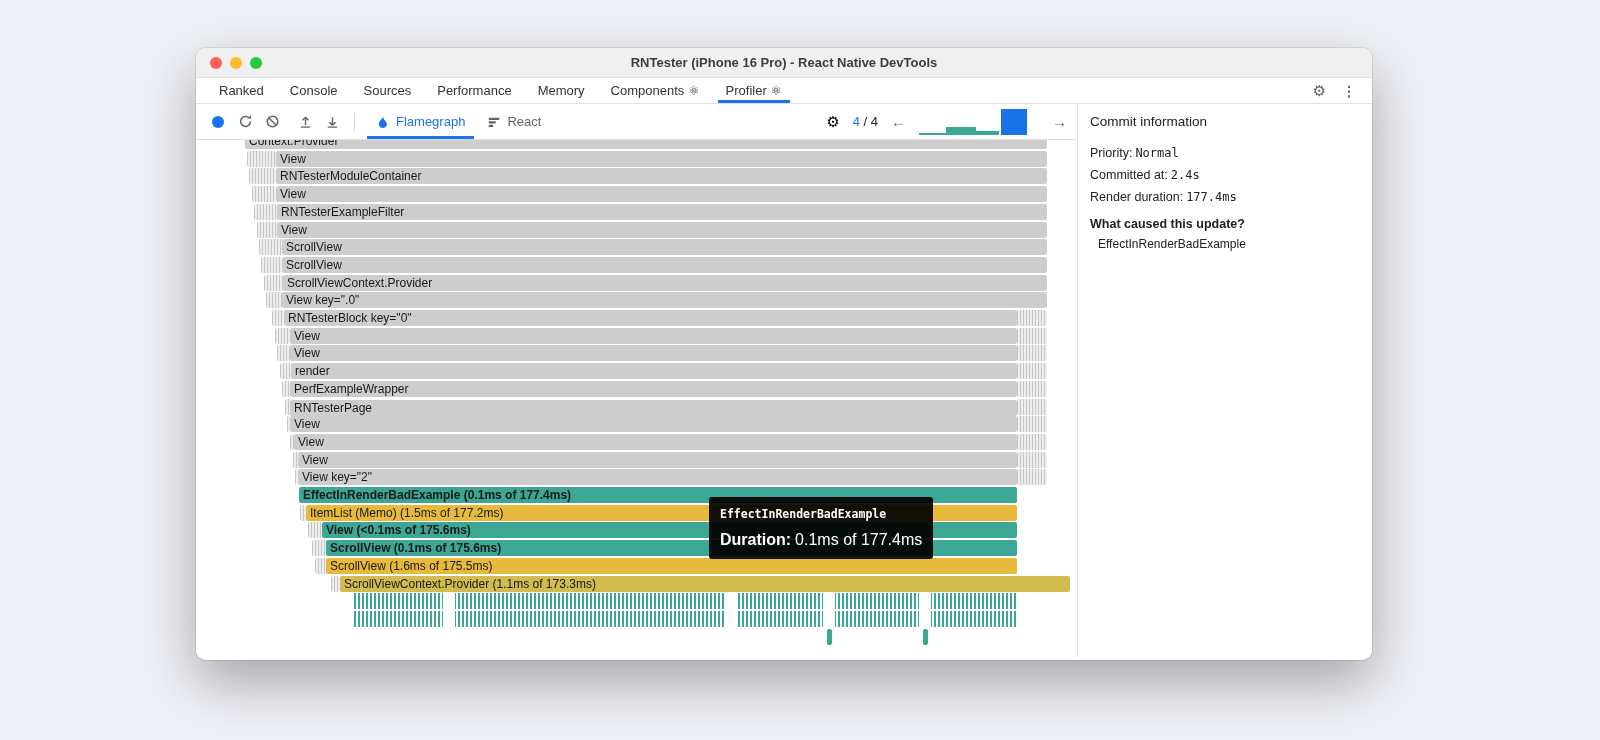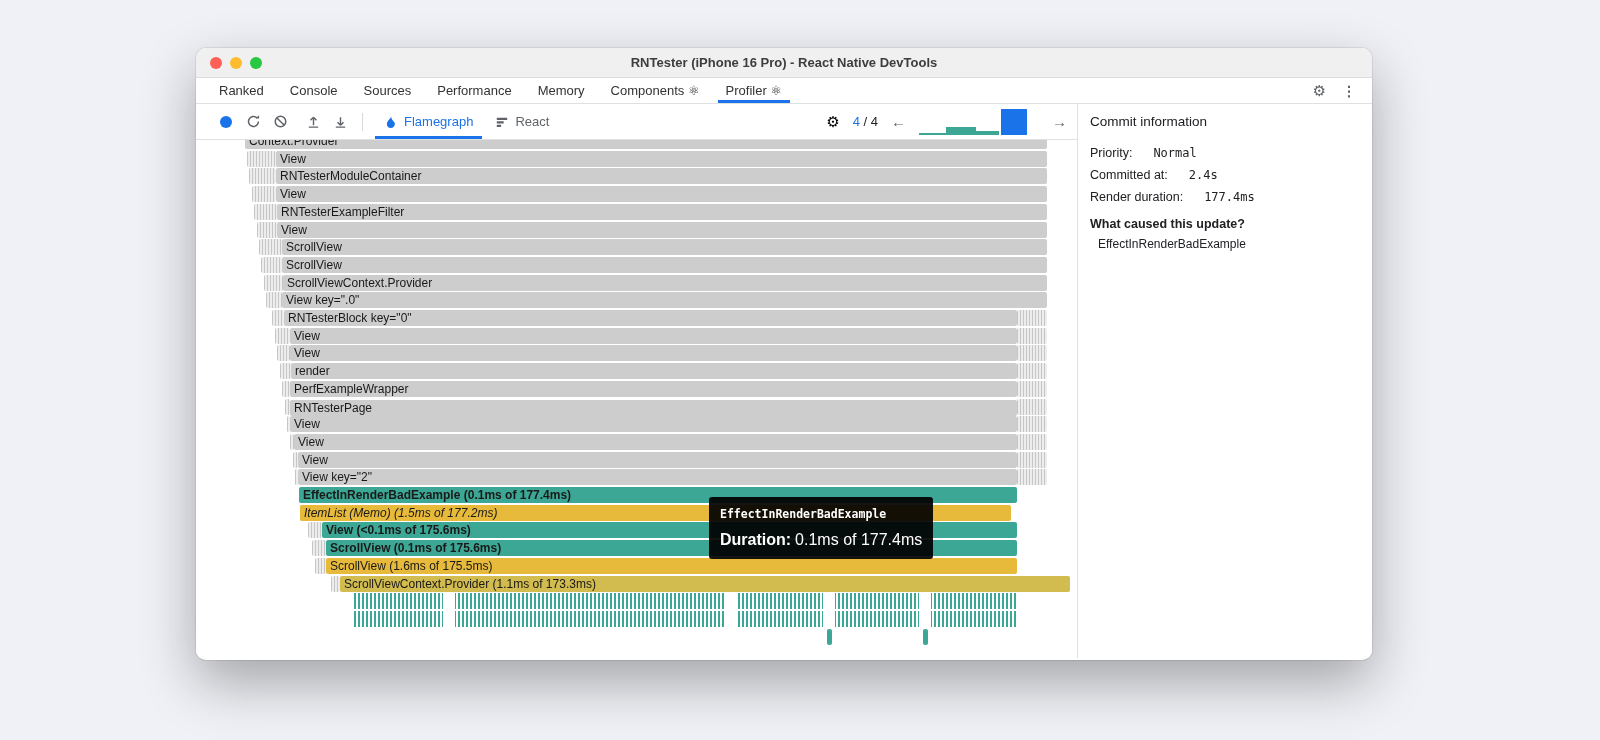--- a/index.html
+++ b/index.html
@@ -21,21 +21,21 @@
   .tabbar{height:26px;display:flex;align-items:stretch;border-bottom:1px solid #e0e0e0;background:#fff;padding-left:10px;}
   .tabs{display:flex;align-items:stretch;}
   .tab{display:flex;align-items:center;padding:0 13px;font-size:13px;color:#333;position:relative;white-space:nowrap;}
   .tab.selected::after{content:"";position:absolute;left:5px;right:5px;bottom:0;height:3px;background:var(--accent);}
   .tabbar-right{margin-left:auto;display:flex;align-items:center;gap:16px;padding-right:16px;color:var(--icon);}
   .icon{font-size:15px;line-height:1;cursor:default;}
   .kebab{font-weight:bold;font-size:14px;}
   
   .main-row{display:flex;height:554px;}
   .left-col{flex:1;display:flex;flex-direction:column;min-width:0;}
-  .toolbar{height:36px;border-bottom:1px solid #e0e0e0;display:flex;align-items:center;padding-left:24px;}
+  .toolbar{height:36px;border-bottom:1px solid #e0e0e0;display:flex;align-items:center;padding-left:16px;}
   .record-dot{width:12px;height:12px;border-radius:50%;background:var(--accent);margin-right:13px;}
   .tb-icon{width:16px;height:16px;margin-right:11px;color:var(--icon);display:flex;align-items:center;justify-content:center;}
   .tb-icon svg{display:block;}
   .tb-divider{width:1px;height:18px;background:#d9d9d9;margin:0 10px 0 3px;}
   .view-tab{display:flex;align-items:center;gap:6px;height:100%;padding:0 11px;font-size:13px;color:var(--icon);position:relative;white-space:nowrap;}
   .view-tab.selected{color:var(--accent);}
   .view-tab.selected::after{content:"";position:absolute;left:2px;right:2px;bottom:0;height:3px;background:var(--accent);}
   .toolbar-right{margin-left:auto;display:flex;align-items:center;gap:13px;padding-right:10px;}
   .commit-counter{font-size:13px;color:#202124;white-space:pre;}
   .commit-counter .cur{color:var(--accent);}
@@ -59,21 +59,21 @@
   .tooltip{position:absolute;left:513px;top:357px;background:rgba(0,0,0,.92);color:#fff;
     padding:10px 11px;border-radius:3px;z-index:20;}
   .tt-title{font-family:"DejaVu Sans Mono",monospace;font-weight:bold;font-size:11.5px;margin-bottom:10px;white-space:nowrap;}
   .tt-line{font-size:16px;white-space:nowrap;}
   .tt-bold{font-weight:bold;margin-right:4px;}
   
   .sidebar{width:295px;border-left:1px solid #e0e0e0;background:#fff;padding:10px 12px;font-size:12.5px;color:#202124;}
   .sidebar-title{font-size:13.5px;margin-bottom:17px;color:#202124;}
   .ci-row{margin-bottom:8px;}
   .ci-label{font-weight:normal;}
-  .ci-value{font-family:"DejaVu Sans Mono",monospace;font-size:12px;margin-left:21px;}
+  .ci-value{font-family:"DejaVu Sans Mono",monospace;font-size:12px;margin-left:3px;}
   .cause-label{font-weight:bold;margin-top:13px;}
   .cause-item{margin-top:6px;padding-left:8px;font-size:12px;color:#202124;}
 </style>
 </head>
 <body>
 
 <div class="desktop">
   <div class="window">
 
     <div class="titlebar">
@@ -210,21 +210,21 @@
             <div class="f-hatch" style="top: 293.9px; left: 821px; width: 30px; height: 16px;"></div>
             <div class="f-bar gray" style="top: 293.9px; left: 98px; width: 723px; height: 16px;">View</div>
             <div class="f-hatch" style="top: 311.6px; left: 97px; width: 5px; height: 16px;"></div>
             <div class="f-hatch" style="top: 311.6px; left: 821px; width: 30px; height: 16px;"></div>
             <div class="f-bar gray" style="top: 311.6px; left: 102px; width: 719px; height: 16px;">View</div>
             <div class="f-hatch" style="top: 329.3px; left: 99px; width: 3px; height: 16px;"></div>
             <div class="f-hatch" style="top: 329.3px; left: 821px; width: 30px; height: 16px;"></div>
             <div class="f-bar gray" style="top: 329.3px; left: 102px; width: 719px; height: 16px;">View key="2"</div>
             <div class="f-bar teal" style="top: 347px; left: 103px; width: 718px; height: 16px;">EffectInRenderBadExample (0.1ms of 177.4ms)</div>
             <div class="f-hatch" style="top: 364.7px; left: 104px; width: 6px; height: 16px;"></div>
-            <div class="f-bar yellow" style="top: 364.7px; left: 104px; width: 711px; height: 16px; font-style: italic;">ItemList (Memo) (1.5ms of 177.2ms)</div>
+            <div class="f-bar yellow" style="top: 364.7px; left: 110px; width: 711px; height: 16px;">ItemList (Memo) (1.5ms of 177.2ms)</div>
             <div class="f-hatch" style="top: 382.4px; left: 112px; width: 14px; height: 16px;"></div>
             <div class="f-bar teal" style="top: 382.4px; left: 126px; width: 695px; height: 16px;">View (&lt;0.1ms of 175.6ms)</div>
             <div class="f-hatch" style="top: 400.1px; left: 116px; width: 14px; height: 16px;"></div>
             <div class="f-bar teal" style="top: 400.1px; left: 130px; width: 691px; height: 16px;">ScrollView (0.1ms of 175.6ms)</div>
             <div class="f-hatch" style="top: 417.8px; left: 119px; width: 11px; height: 16px;"></div>
             <div class="f-bar yellow" style="top: 417.8px; left: 130px; width: 691px; height: 16px;">ScrollView (1.6ms of 175.5ms)</div>
             <div class="f-hatch" style="top: 435.5px; left: 135px; width: 9px; height: 16px;"></div>
             <div class="f-bar olive" style="top: 435.5px; left: 144px; width: 730px; height: 16px;">ScrollViewContext.Provider (1.1ms of 173.3ms)</div>
             <div class="f-stripes" style="top: 453.2px; left: 158px; width: 663px; height: 16px;"></div>
             <div class="f-gap" style="top: 453.2px; left: 247px; width: 12px; height: 16px;"></div>

